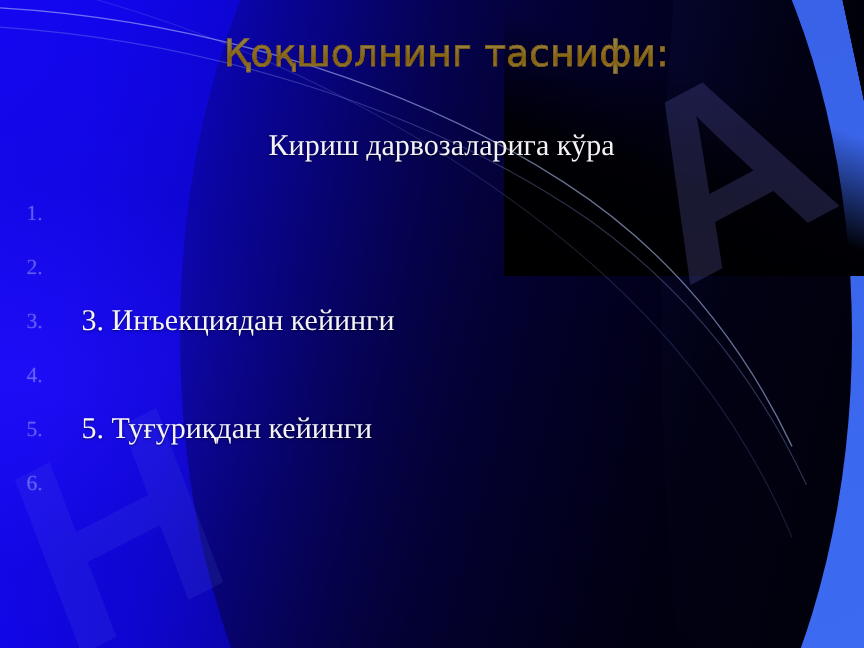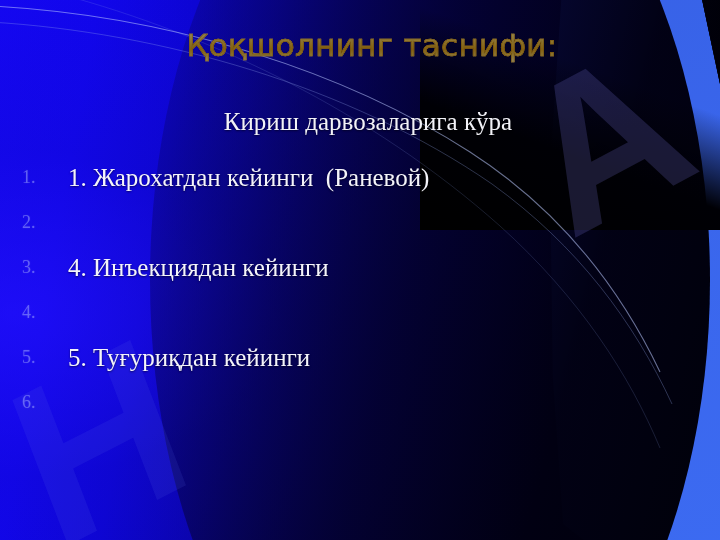--- a/index.html
+++ b/index.html
@@ -214,28 +214,27 @@
 
   <div class="content">
 
     <div class="slide-title">Қоқшолнинг таснифи:</div>
 
     <div class="subtitle">Кириш дарвозаларига кўра</div>
 
     <ul class="list">
       <li class="list-item">
         <span class="auto-num">1.</span>
-        <span class="item-text">1. Жарохатдан кейинги  (Раневой)</span>
       </li>
       <li class="list-item">
         <span class="auto-num">2.</span>
       </li>
       <li class="list-item">
         <span class="auto-num">3.</span>
-        <span class="item-text">4. Инъекциядан кейинги</span>
+        <span class="item-text">3. Инъекциядан кейинги</span>
       </li>
       <li class="list-item">
         <span class="auto-num">4.</span>
       </li>
       <li class="list-item">
         <span class="auto-num">5.</span>
         <span class="item-text">5. Туғуриқдан кейинги</span>
       </li>
       <li class="list-item">
         <span class="auto-num">6.</span>

